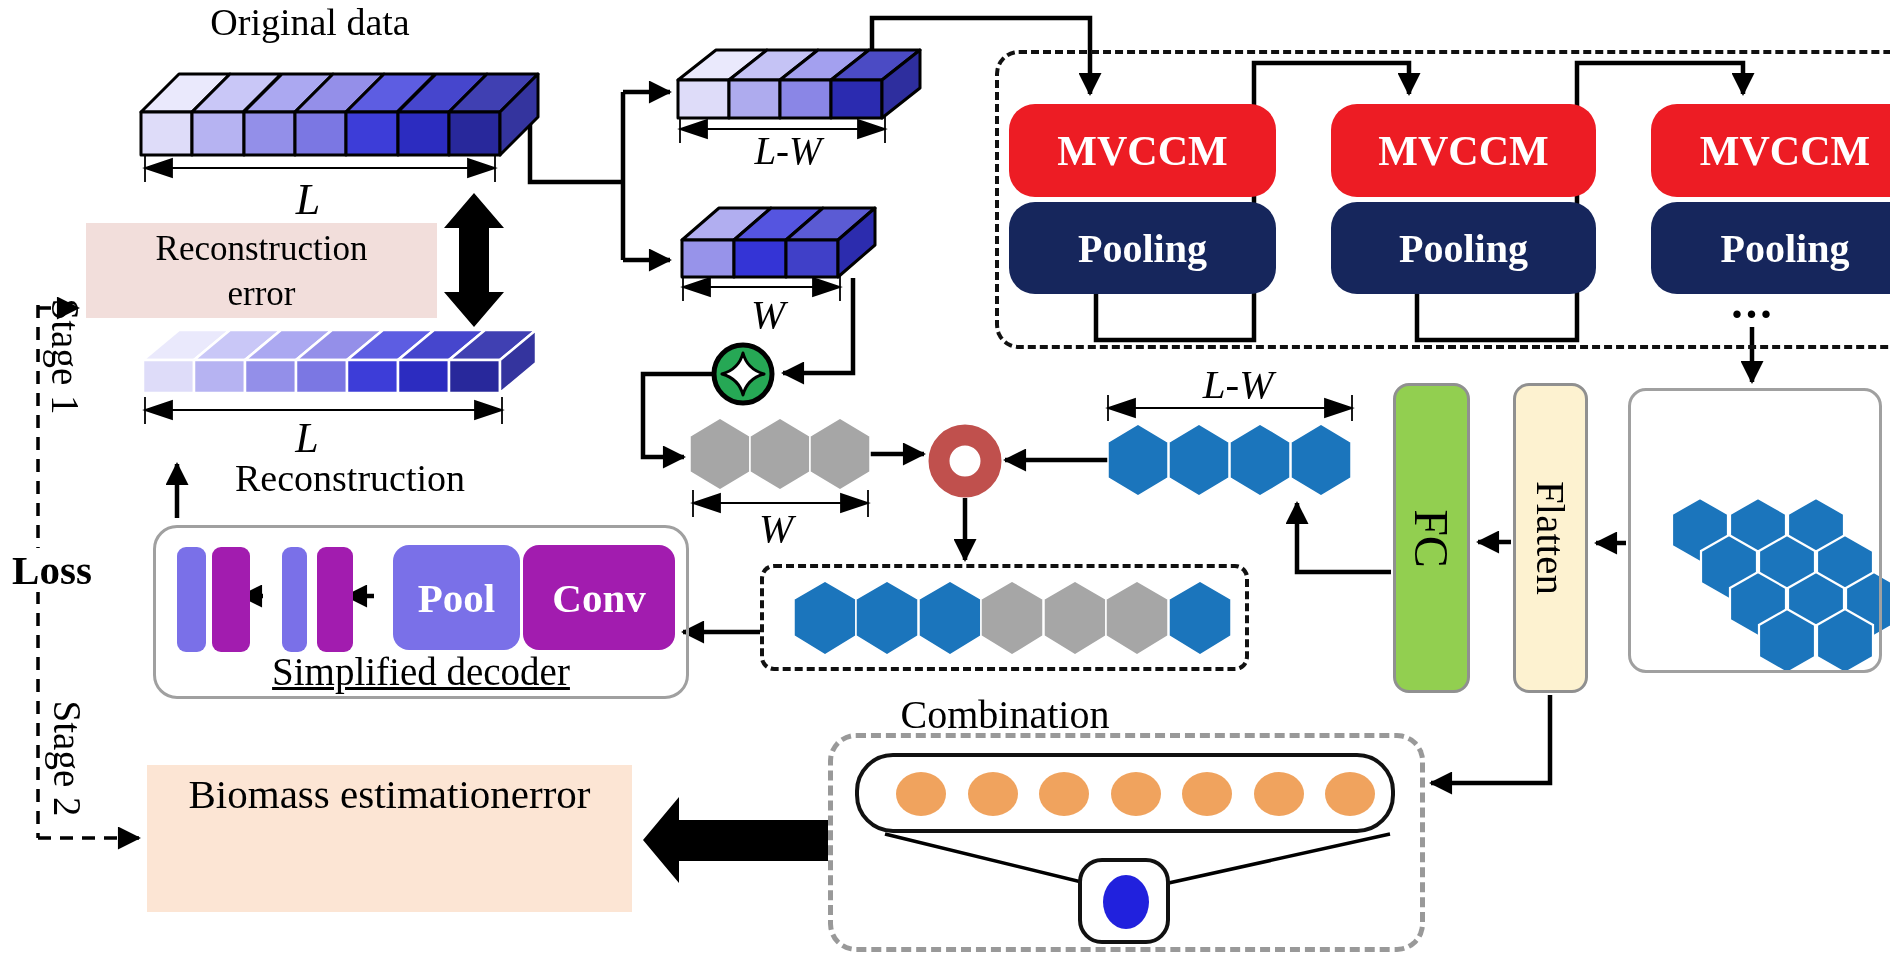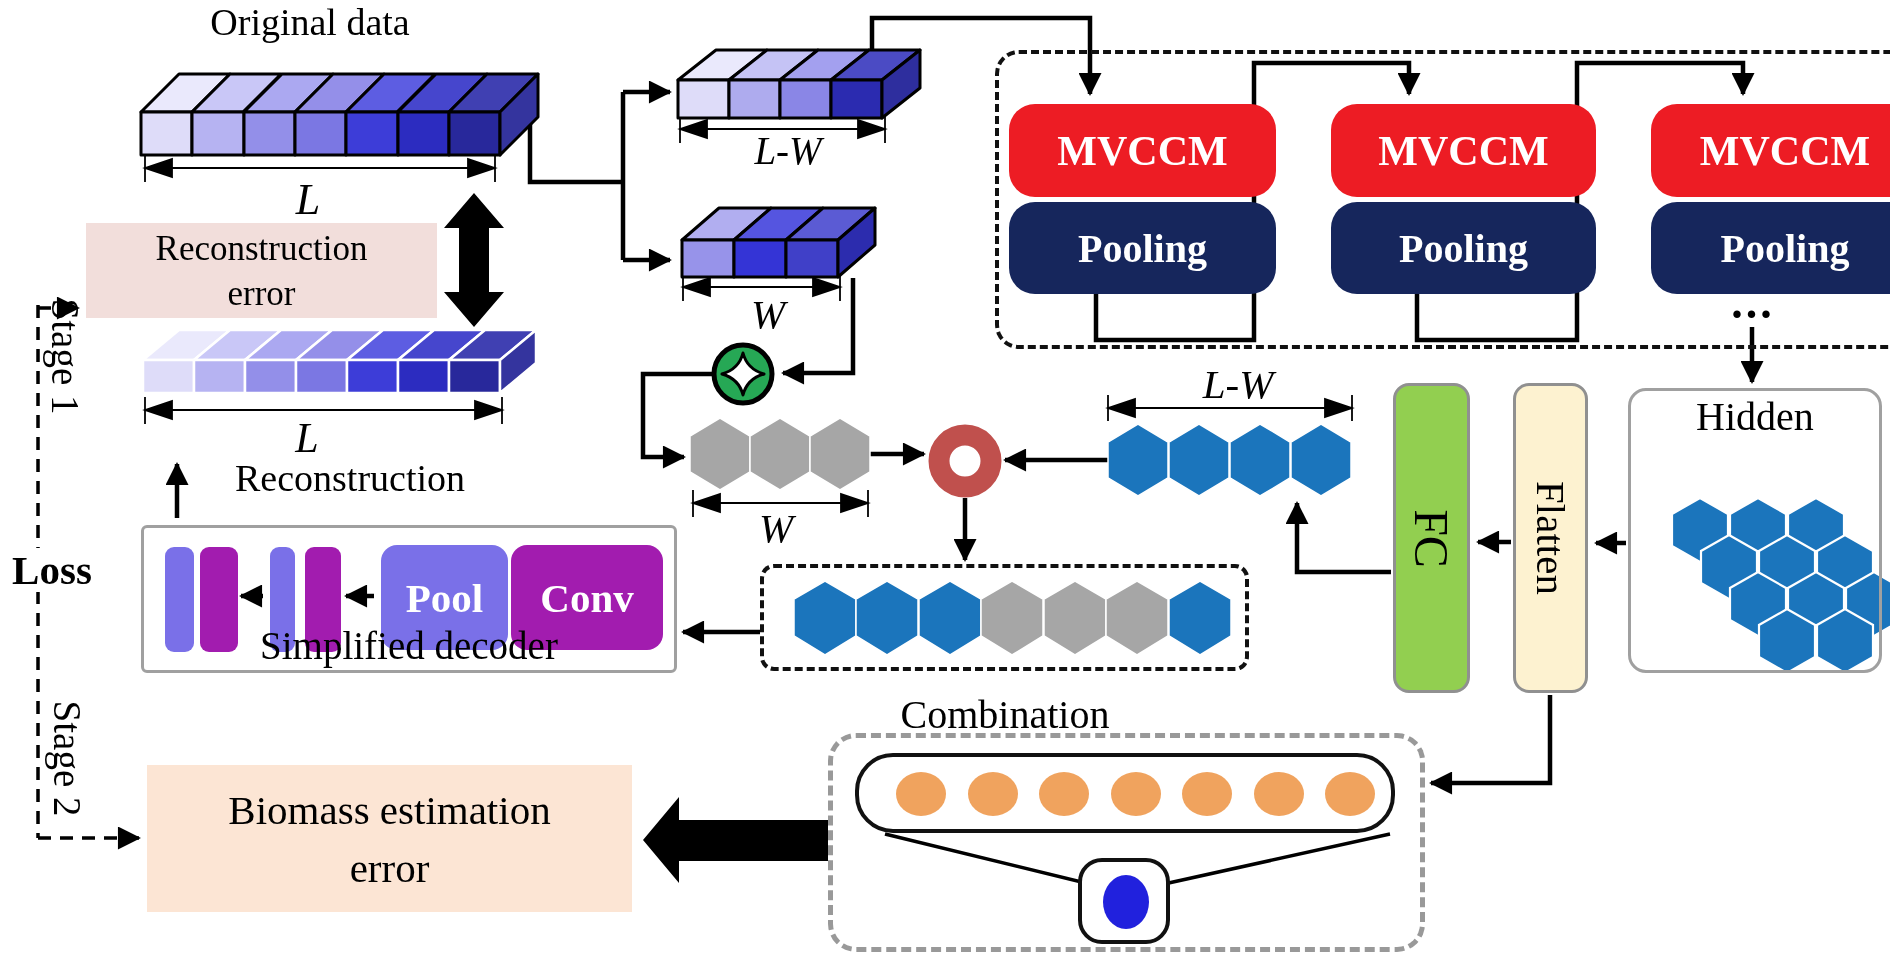--- a/index.html
+++ b/index.html
@@ -8,28 +8,28 @@
   #wires{position:absolute;left:0;top:0;z-index:1;}
   .lbl{position:absolute;text-align:center;z-index:3;line-height:1.08;}
   .it{font-style:italic;}
   .box{position:absolute;z-index:2;box-sizing:border-box;}
   .rot{display:flex;align-items:center;justify-content:center;}
   .rot>span{transform:rotate(90deg);white-space:nowrap;}
   
   .err1{left:86px;top:223px;width:351px;height:95px;background:#f2dedb;font-size:35px;
         display:flex;flex-direction:column;justify-content:center;text-align:center;line-height:45px;}
   .err2{left:147px;top:765px;width:485px;height:147px;background:#fce5d4;font-size:41px;
-        display:flex;flex-direction:column;justify-content:center;text-align:center;line-height:58px;}
-  
-  .dec{left:141px;top:525px;width:536px;height:148px;border:3px solid #a0a0a0;border-radius:6px;background:transparent;}
+        display:flex;flex-direction:row;justify-content:center;text-align:center;line-height:58px;}
+  
+  .dec{left:153px;top:525px;width:536px;height:174px;border:3px solid #a0a0a0;border-radius:24px;background:transparent;}
   .dec .bar{position:absolute;border-radius:9px;}
   .pur{background:#7a70e8;} .cyn{background:#a21caf;}
   .blk{position:absolute;border-radius:16px;color:#fff;font-weight:bold;font-size:41px;
        display:flex;align-items:center;justify-content:center;}
-  .deccap{position:absolute;left:0;bottom:2px;width:100%;text-align:center;font-size:39px;}
+  .deccap{position:absolute;left:0;bottom:2px;width:100%;text-align:center;font-size:39px;text-decoration:underline;}
   
   .chain{left:995px;top:50px;width:929px;height:299px;border:4px dashed #111;border-radius:24px;text-align:right;}
   .mv{position:absolute;height:93px;top:50px;background:#ed1c24;border-radius:26px;color:#fff;
       font-weight:bold;font-size:42px;display:flex;align-items:center;justify-content:center;}
   .pl{position:absolute;height:92px;top:148px;background:#16265c;border-radius:26px;color:#fff;
       font-weight:bold;font-size:40px;display:flex;align-items:center;justify-content:center;}
   .c1{left:10px;width:267px;} .c2{left:332px;width:265px;} .c3{left:652px;width:268px;}
   
   .hid{left:1628px;top:388px;width:254px;height:285px;border:3px solid #a0a0a0;border-radius:18px;}
   .fcbar{left:1393px;top:383px;width:77px;height:310px;background:#92cf50;border:3px solid #909090;border-radius:16px;font-size:48px;}
@@ -274,21 +274,20 @@
   <div class="mv c1">MVCCM</div>
   <div class="pl c1">Pooling</div>
   <div class="mv c2">MVCCM</div>
   <div class="pl c2">Pooling</div>
   <div class="mv c3">MVCCM</div>
   <div class="pl c3">Pooling</div>
 </div>
 <div class="lbl" style="left:1718px;top:278px;width:70px;font-size:46px;letter-spacing:3px;font-weight:bold;">...</div>
 
 <div class="box hid">
-  <div class="lbl" style="left:0;top:4px;width:100%;font-size:40px;position:absolute;">Hidden</div>
 </div>
 
 <div class="box fcbar rot">
       <span>FC</span>
     </div>
 <div class="box flbar rot">
       <span>Flatten</span>
     </div>
 
 <div class="box comb"></div>

